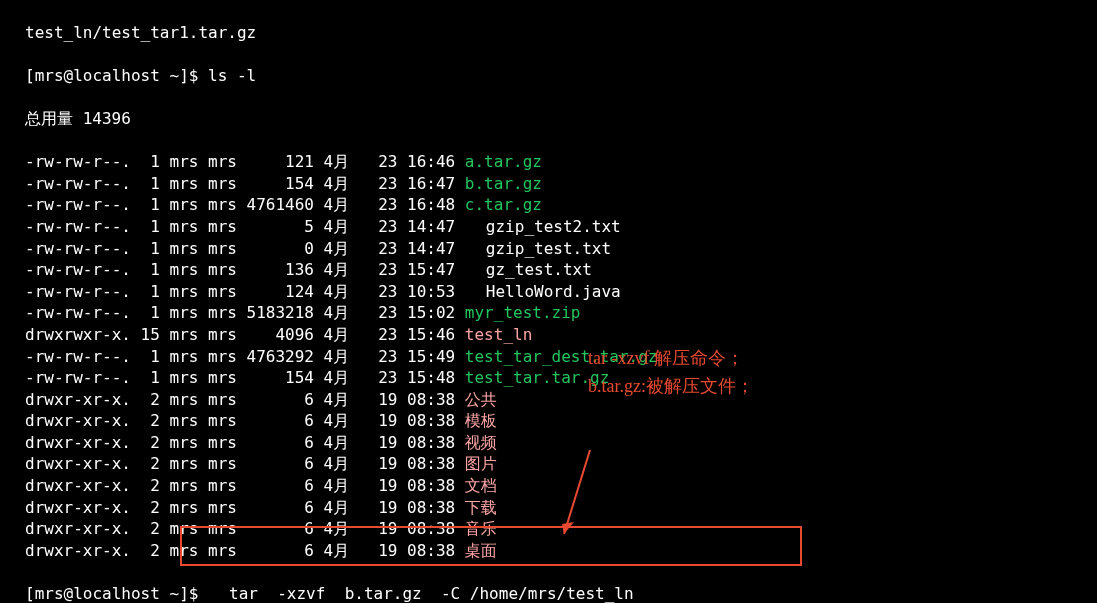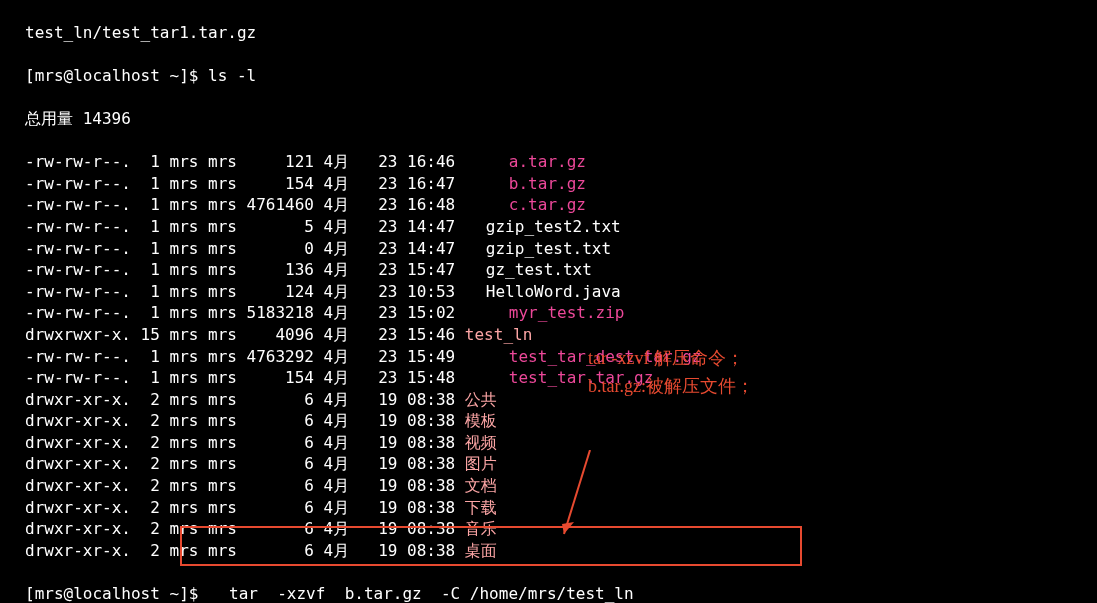--- a/index.html
+++ b/index.html
@@ -1,18 +1,18 @@
 <!DOCTYPE html>
 <html><head>
 <meta charset="utf-8">
 <style>
   html,body{margin:0;padding:0;background:#000;color:#fff;font-family:"DejaVu Sans Mono","Courier New",monospace;font-size:16px;line-height:1.35;width:1097px;height:603px;overflow:hidden;}
   .term{white-space:pre;padding:0 4px 4px 4px;}
   .row span{display:inline;}
-  .red{color:#ec4899;margin-left:44px;}
+  .red{color:#22c55e;}
   .blue{color:#fca5a5;}
   .white{color:#ffffff;margin-left:21px;}
   .annot{position:absolute;left:588px;top:345px;color:#e74a30;font-family:Liberation Serif, serif;font-size:18px;line-height:1.45;white-space:nowrap;}
   .annot div{margin-bottom:2px;}
   .redbox{position:absolute;left:180px;top:526px;width:618px;height:36px;border:2px solid #e74a30;pointer-events:none;}
   svg.arrow{position:absolute;left:560px;top:450px;pointer-events:none;}
 </style>
 </head>
 <body>
 

